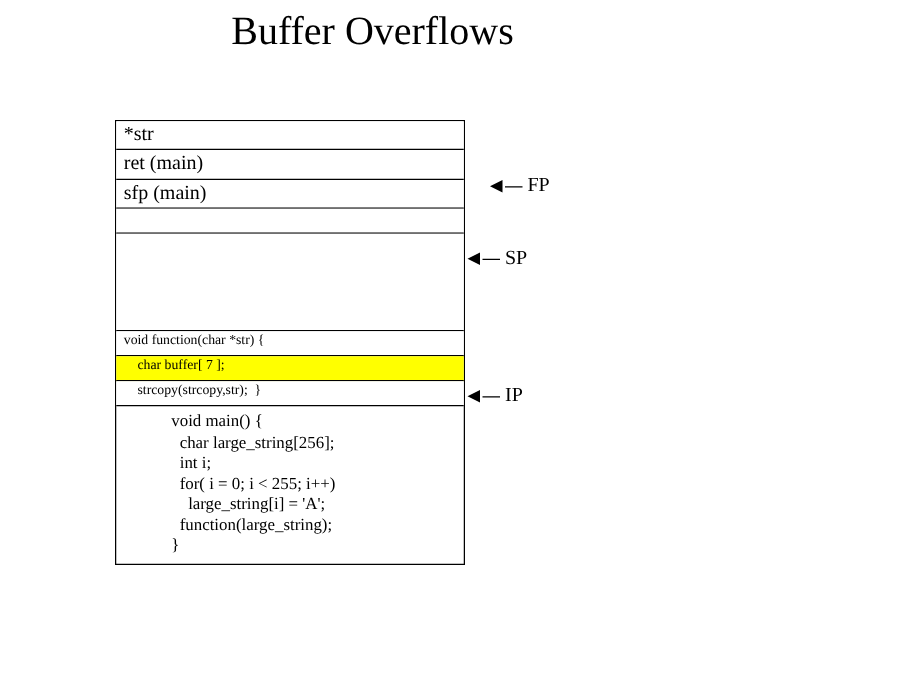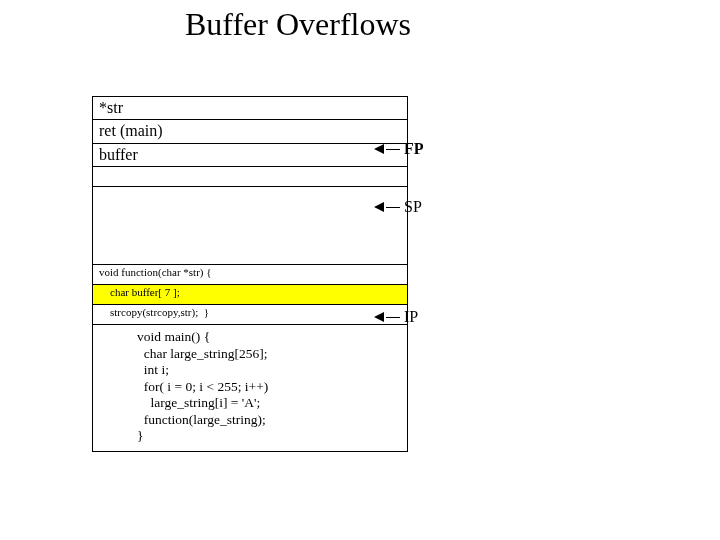--- a/index.html
+++ b/index.html
@@ -17,21 +17,21 @@
     top: 6px;
     left: 0;
     width: 596px;
     text-align: center;
     font-size: 32px;
   }
   .diagram {
     position: absolute;
     top: 96px;
     left: 92px;
-    width: 316px;
+    width: 280px;
     border: 1px solid #000;
   }
   .row {
     border-bottom: 1px solid #000;
     padding: 1px 6px;
     font-size: 16px;
     line-height: 1.28;
     min-height: 20px;
     background: #fff;
     white-space: pre;
@@ -71,36 +71,36 @@
   }
 </style>
 </head>
 <body>
 
 <div class="title">Buffer Overflows</div>
 
 <div class="diagram">
   <div class="row">*str</div>
   <div class="row">ret (main)</div>
-  <div class="row">buffer</div>
+  <div class="row">sfp (main)</div>
   <div class="row emptynarrow"></div>
   <div class="row gap"></div>
   <div class="row code">void function(char *str) {</div>
   <div class="row code hl">    char buffer[ 7 ];</div>
   <div class="row code">    strcopy(strcopy,str);  }</div>
   <div class="codeblock">void main() {
   char large_string[256];
   int i;
   for( i = 0; i &lt; 255; i++)
     large_string[i] = 'A';
   function(large_string);
 }</div>
 </div>
 
-<div class="pointer" style="top:140px; left:374px;font-weight:bold;">
+<div class="pointer" style="top:140px; left:392px;">
   <span class="arrow"></span>
   <span class="shaft"></span>
   <span>FP</span>
 </div>
 <div class="pointer" style="top:198px; left:374px;">
   <span class="arrow"></span>
   <span class="shaft"></span>
   <span>SP</span>
 </div>
 <div class="pointer" style="top:308px; left:374px;">

